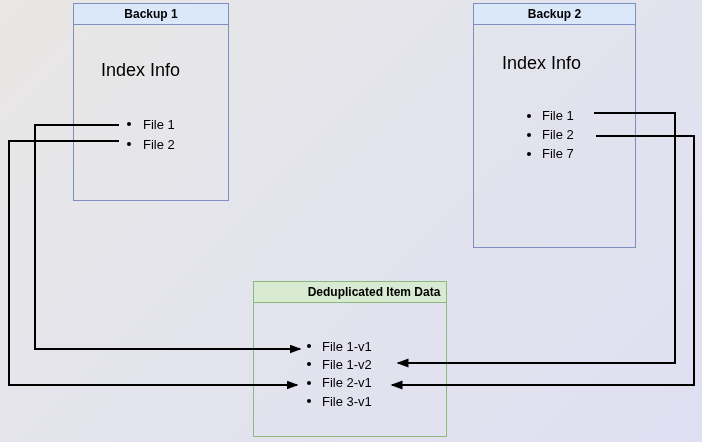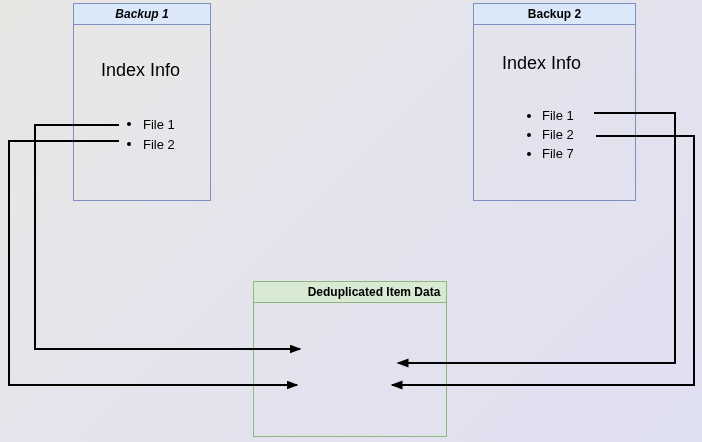--- a/index.html
+++ b/index.html
@@ -44,36 +44,36 @@
     position:absolute;left:0;top:0;width:702px;height:442px;
     pointer-events:none;z-index:5;
   }
   #connectors polyline{fill:none;stroke:var(--line);stroke-width:2px;}
 </style>
 </head>
 <body>
 
 <div class="canvas">
 
-  <div class="node blue" style="left:73px;top:3px;width:138px;height:198px;font-style:italic;">
+  <div class="node blue" style="left:73px;top:3px;width:156px;height:198px;">
     <div class="node-header">Backup 1</div>
   </div>
   <div class="index-label" style="left:101px;top:62px;">Index Info</div>
   <div class="file-list lh20" style="left:127px;top:114px;">
       <div class="li">
         <span class="dot"></span>
         <span>File 1</span>
       </div>
       <div class="li">
         <span class="dot"></span>
         <span>File 2</span>
       </div>
     </div>
 
-  <div class="node blue" style="left:473px;top:3px;width:163px;height:198px;">
+  <div class="node blue" style="left:473px;top:3px;width:163px;height:245px;">
     <div class="node-header">Backup 2</div>
   </div>
   <div class="index-label" style="left:502px;top:55px;">Index Info</div>
   <div class="file-list lh19 tight" style="left:527px;top:106px;">
       <div class="li">
         <span class="dot"></span>
         <span>File 1</span>
       </div>
       <div class="li">
         <span class="dot"></span>
@@ -81,20 +81,38 @@
       </div>
       <div class="li">
         <span class="dot"></span>
         <span>File 7</span>
       </div>
     </div>
 
   <div class="node green" style="left:253px;top:281px;width:194px;height:156px;">
     <div class="node-header">Deduplicated Item Data</div>
   </div>
+  <div class="file-list lh18 tight" style="left:307px;top:337px;">
+      <div class="li">
+        <span class="dot"></span>
+        <span>File 1-v1</span>
+      </div>
+      <div class="li">
+        <span class="dot"></span>
+        <span>File 1-v2</span>
+      </div>
+      <div class="li">
+        <span class="dot"></span>
+        <span>File 2-v1</span>
+      </div>
+      <div class="li">
+        <span class="dot"></span>
+        <span>File 3-v1</span>
+      </div>
+    </div>
 
   <svg id="connectors" viewBox="0 0 702 442" xmlns="http://www.w3.org/2000/svg">
     <defs>
       <marker id="arrowhead" markerUnits="userSpaceOnUse" markerWidth="13" markerHeight="10" refX="10.5" refY="4.5" orient="auto">
         <path d="M0,0 L12,4.5 L0,9 Z" fill="#000"></path>
       </marker>
     </defs>
   <polyline points="119,125 35,125 35,349 300,349" marker-end="url(#arrowhead)"></polyline>
       <polyline points="119,141 9,141 9,385 297,385" marker-end="url(#arrowhead)"></polyline>
       <polyline points="594,113 675,113 675,363 398,363" marker-end="url(#arrowhead)"></polyline>

